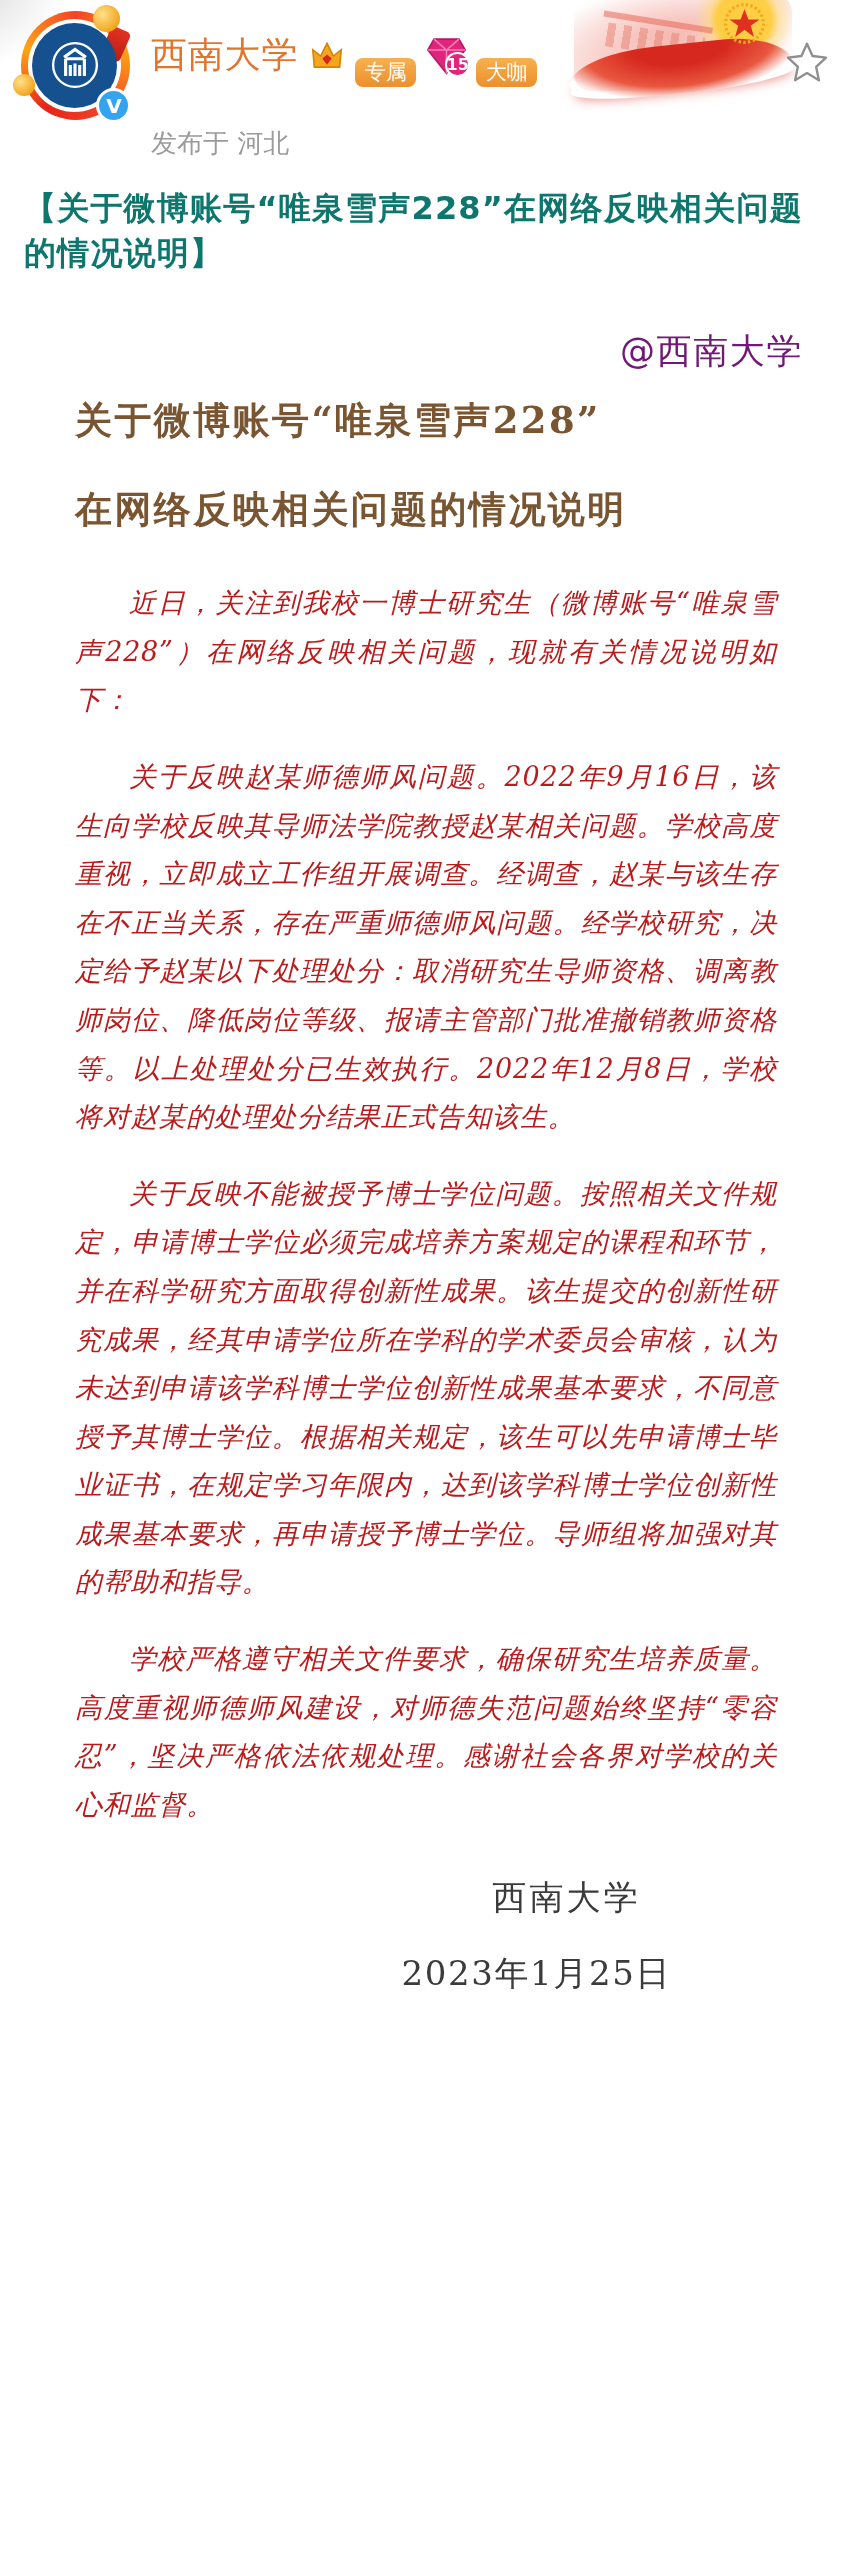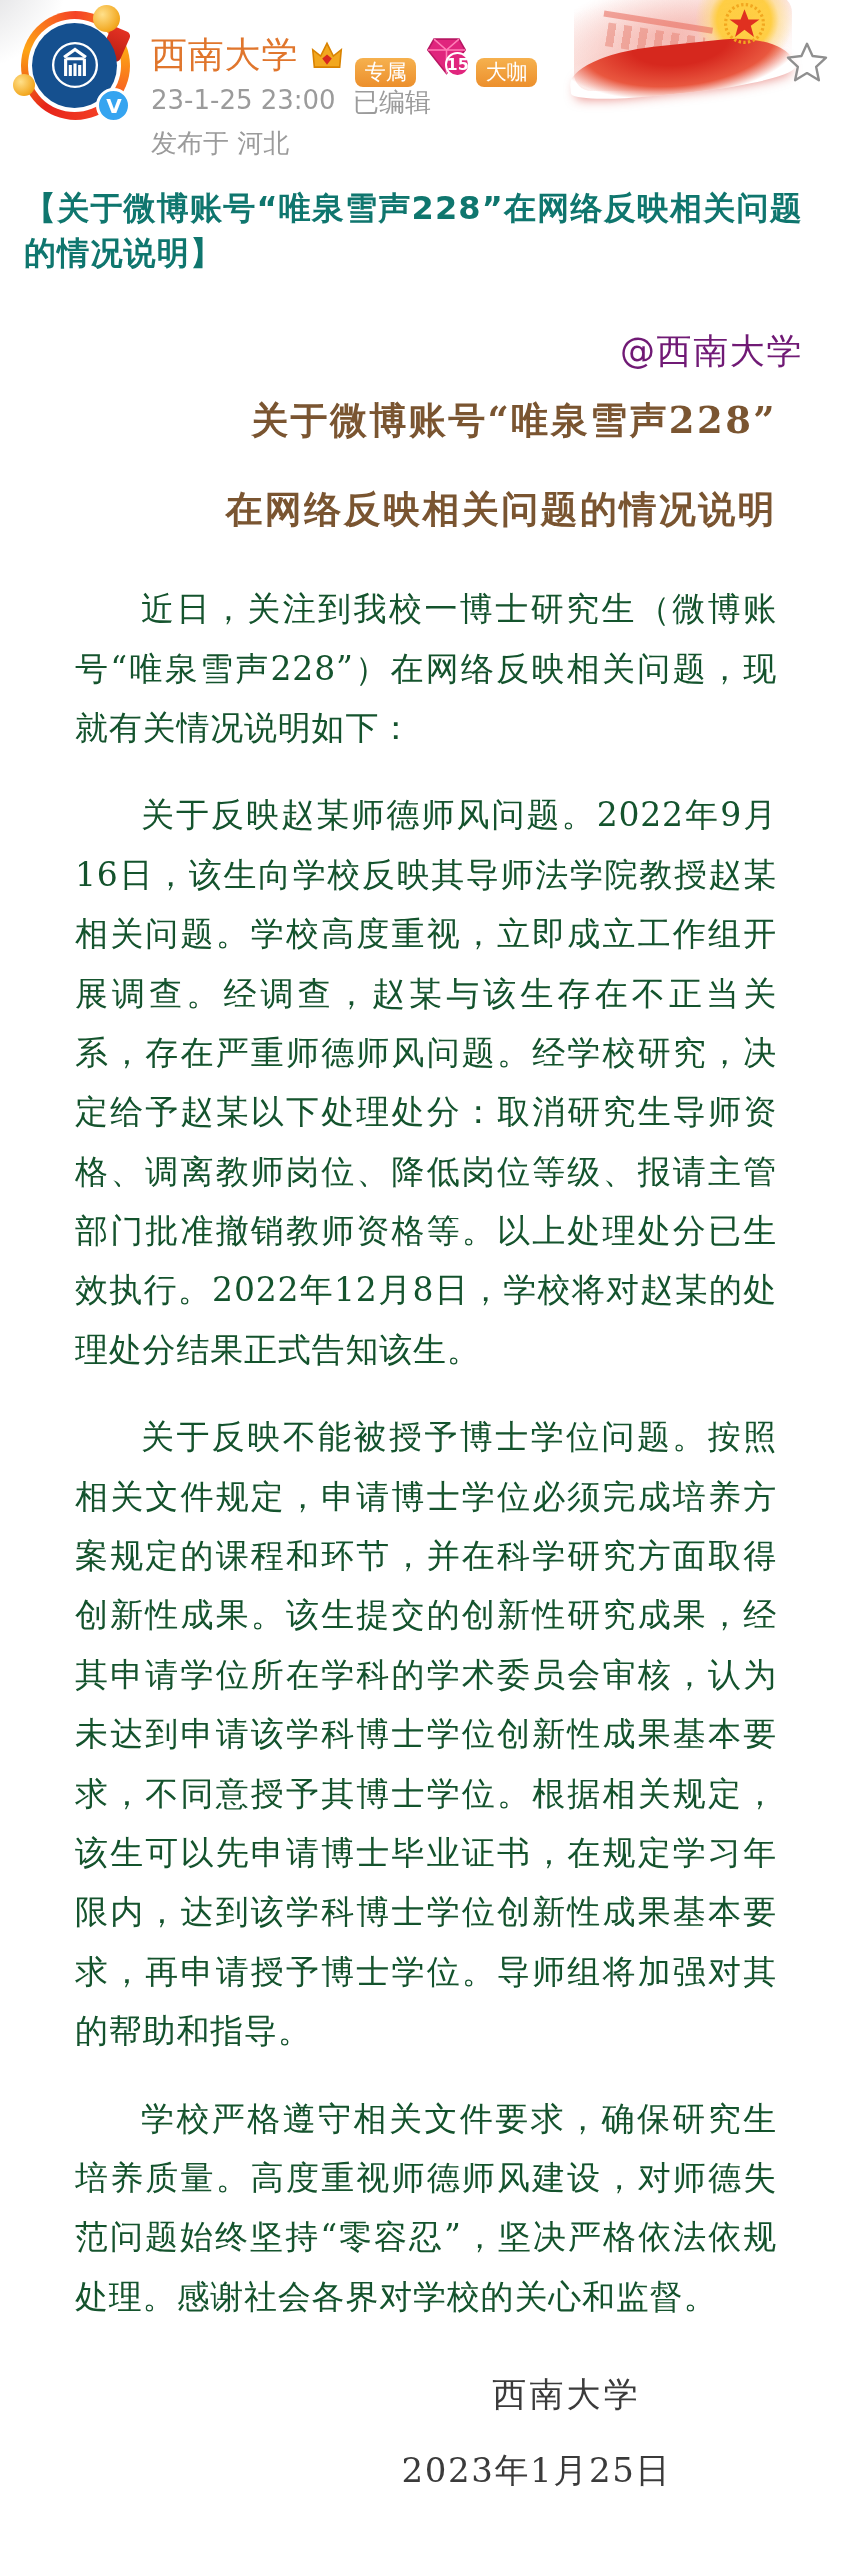--- a/index.html
+++ b/index.html
@@ -83,27 +83,27 @@
   .doc{
     position:absolute;left:0;top:292px;width:852px;height:2284px;background:#ffffff;
     font-family:"DejaVu Serif", serif;
   }
   .watermark{
     position:absolute;right:49px;top:36px;font-size:35px;color:#701a75;
     font-family:"DejaVu Sans", sans-serif;letter-spacing:1.6px;
   }
   .doc-flow{position:absolute;left:75px;top:104px;width:702px;}
   .doc-title{
-    text-align:right;color:#7a5531;font-weight:bold;font-size:37px;line-height:1.3;letter-spacing:2.4px;
+    text-align:left;color:#7a5531;font-weight:bold;font-size:37px;line-height:1.3;letter-spacing:2.4px;
   }
   .doc-title.t1{margin-bottom:41px;}
   .doc-title.t2{margin-bottom:46px;}
   .doc-p{
-    font-size:33px;line-height:1.8;color:#14532d;text-align:justify;
-    text-indent:2em;margin:0 0 28px 0;letter-spacing:0.8px;
+    font-size:27px;line-height:1.8;color:#b91c1c;text-align:justify;
+    text-indent:2em;margin:0 0 28px 0;letter-spacing:0.8px;font-style:italic;
   }
   .doc-sig{font-size:34px;color:#3b3b3b;text-align:right;padding-right:136px;margin-top:46px;letter-spacing:3.2px;}
   .doc-date{font-size:34px;color:#3b3b3b;text-align:right;padding-right:106px;margin-top:30px;letter-spacing:1.6px;}
 </style>
 </head>
 <body>
 
 <div class="corner-shade"></div>
 
 <div class="header">
@@ -136,24 +136,20 @@
     <span class="gem-wrap">
       <svg width="41" height="39" viewBox="0 0 52 50">
         <path d="M10 4 H42 L50 18 L26 48 L2 18 Z" fill="#e0257d" stroke="#b81763" stroke-width="2"></path>
         <path d="M10 4 L26 18 L42 4 M2 18 H50 M26 18 V48" stroke="#ff7fb8" stroke-width="2" fill="none"></path>
       </svg>
       <span class="gem-level">15</span>
     </span>
     <span class="badge">大咖</span>
   </div>
 
-  <div class="meta1">
-    <span>23-1-25 23:00</span>
-    <span>已编辑</span>
-  </div>
   <div class="meta2">发布于 河北</div>
 
   <div class="banner">
     <div class="banner-bg"></div>
     <div class="banner-building"></div>
     <div class="banner-swoosh"></div>
     <svg class="banner-star" width="41" height="41" viewBox="0 0 52 52">
       <circle cx="26" cy="26" r="24" fill="none" stroke="#f2a71f" stroke-width="4" stroke-dasharray="3 3"></circle>
       <path d="M26 8 L31 21 L45 21 L34 29 L38 43 L26 34 L14 43 L18 29 L7 21 L21 21 Z" fill="#e03020"></path>
     </svg>

